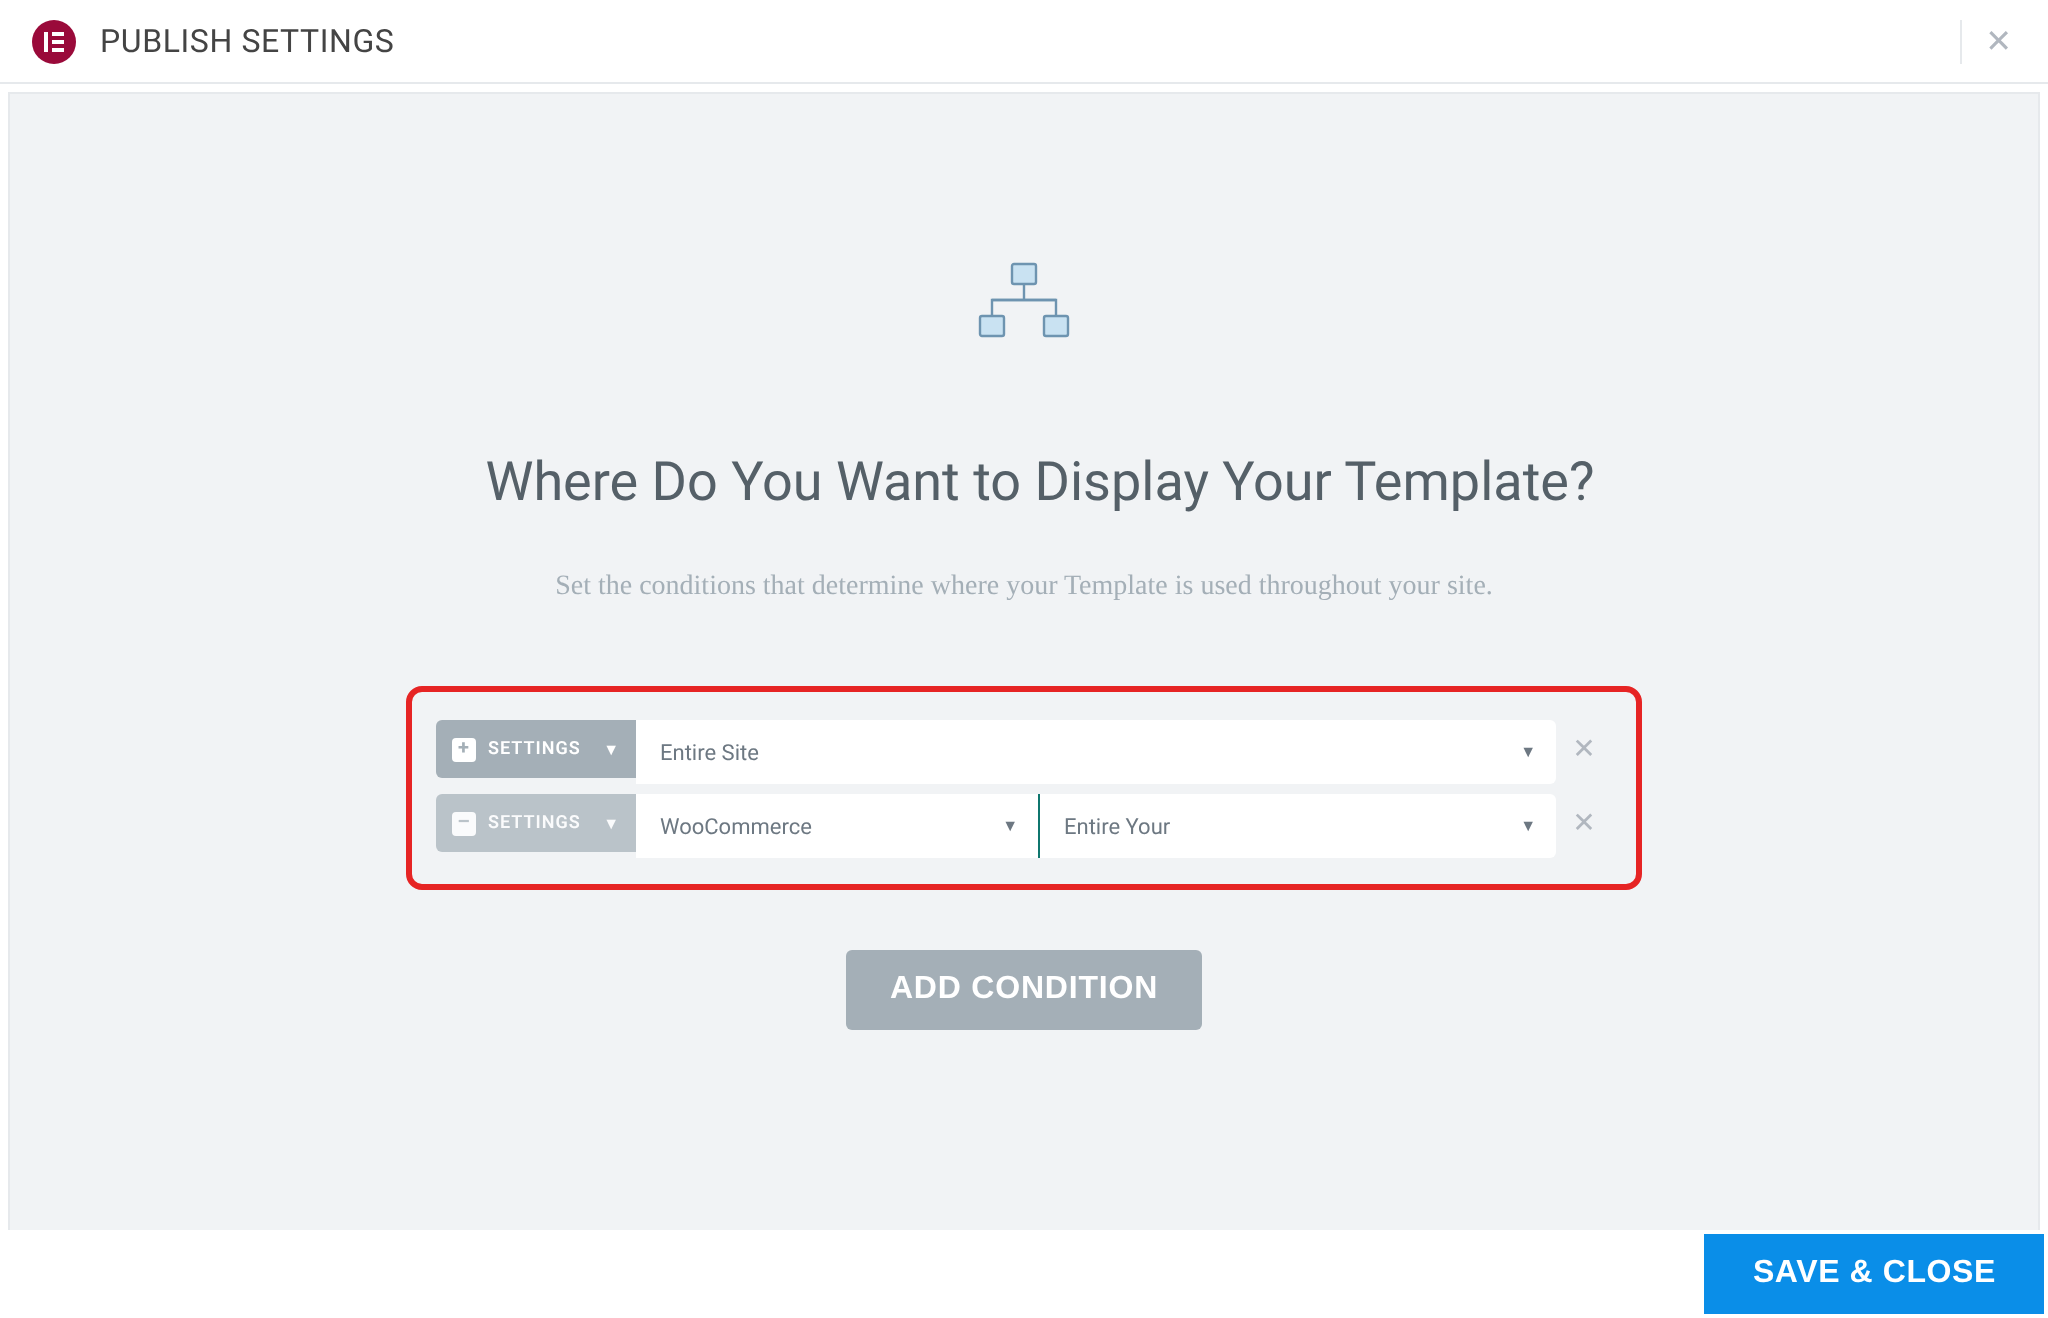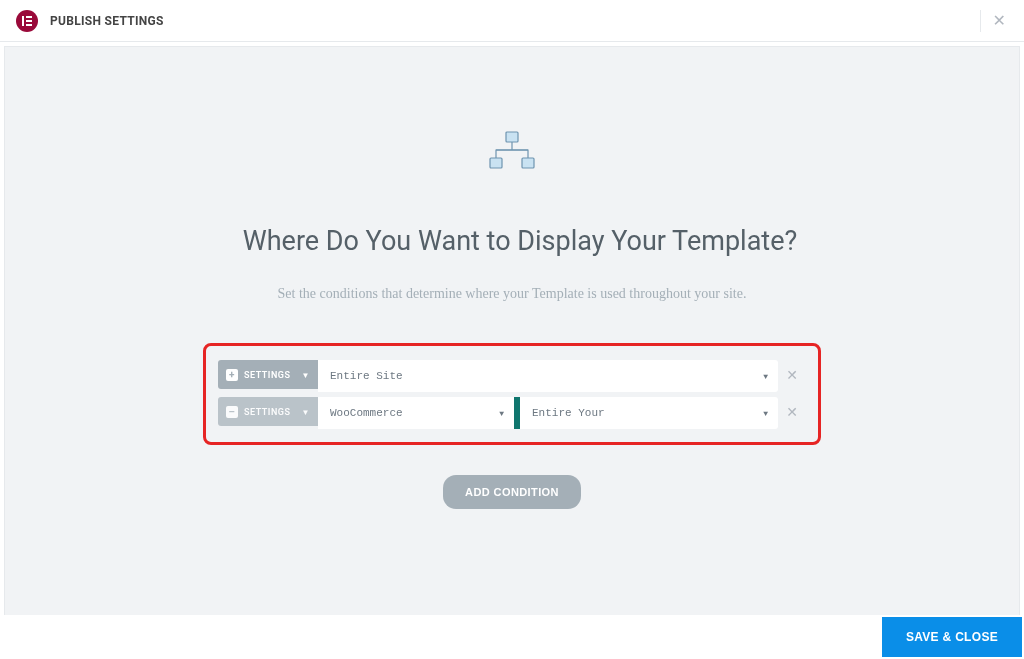--- a/index.html
+++ b/index.html
@@ -24,22 +24,22 @@
       height: 22px;
       border-radius: 50%;
       background: #9a0a3a;
       display: flex;
       align-items: center;
       justify-content: center;
       margin-right: 12px;
     }
     .logo svg { width: 10px; height: 10px; }
     .header-title {
-      font-size: 12px;
-      font-weight: 700;
+      font-size: 16px;
+      font-weight: 400;
       color: #444;
       letter-spacing: 0.3px;
     }
     .close-header {
       position: absolute;
       right: 18px;
       top: 50%;
       transform: translateY(-50%);
       color: #b1b7bf;
       font-size: 16px;
@@ -139,24 +139,23 @@
       border: none;
       height: 29px;
       display: flex;
       align-items: center;
       padding: 16px 12px;
       font-size: 11px;
       color: #6d7882;
       cursor: pointer;
       position: relative;
       text-align: center;
-      font-family: Liberation Mono, monospace;
     }
     .select.full { flex: 1; border-radius: 0 3px 3px 0; }
-    .select.half-l { flex: 0 0 202px; border-right: 6px solid #0f766e; }
+    .select.half-l { flex: 0 0 202px; border-right: 1px solid #0f766e; }
     .select.half-r { flex: 1; border-radius: 0 3px 3px 0; }
     .select-caret {
       position: absolute;
       right: 10px;
       top: 50%;
       transform: translateY(-50%);
       font-size: 8px;
       color: #6d7882;
     }
     .remove-row {
@@ -165,45 +164,45 @@
       font-size: 14px;
       cursor: pointer;
       text-align: center;
       flex-shrink: 0;
     }
     .add-btn {
       background: #a4afb7;
       color: #fff;
       border: none;
       padding: 11px 22px;
-      font-size: 11px;
+      font-size: 16px;
       font-weight: 600;
       letter-spacing: 0.4px;
-      border-radius: 13px;
+      border-radius: 3px;
       cursor: pointer;
     }
     .footer {
       position: absolute;
       bottom: 0;
       left: 0;
       right: 0;
       height: 44px;
       background: #fff;
       display: flex;
       justify-content: flex-end;
       align-items: center;
       padding-right: 2px;
     }
     .save-btn {
       background: #0a8ee8;
       color: #fff;
       border: none;
       padding: 0 24px;
       height: 40px;
-      font-size: 12px;
+      font-size: 16px;
       font-weight: 700;
       letter-spacing: 0.3px;
       cursor: pointer;
     }
   </style>
 </head>
 <body>
 
 <div class="header">
   <div class="logo">

